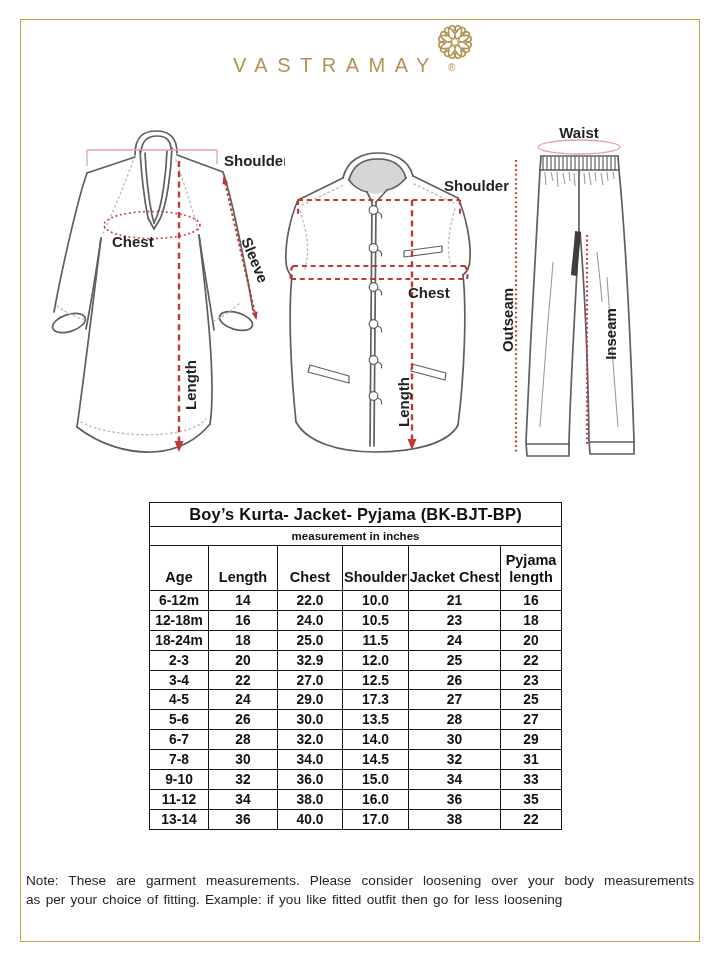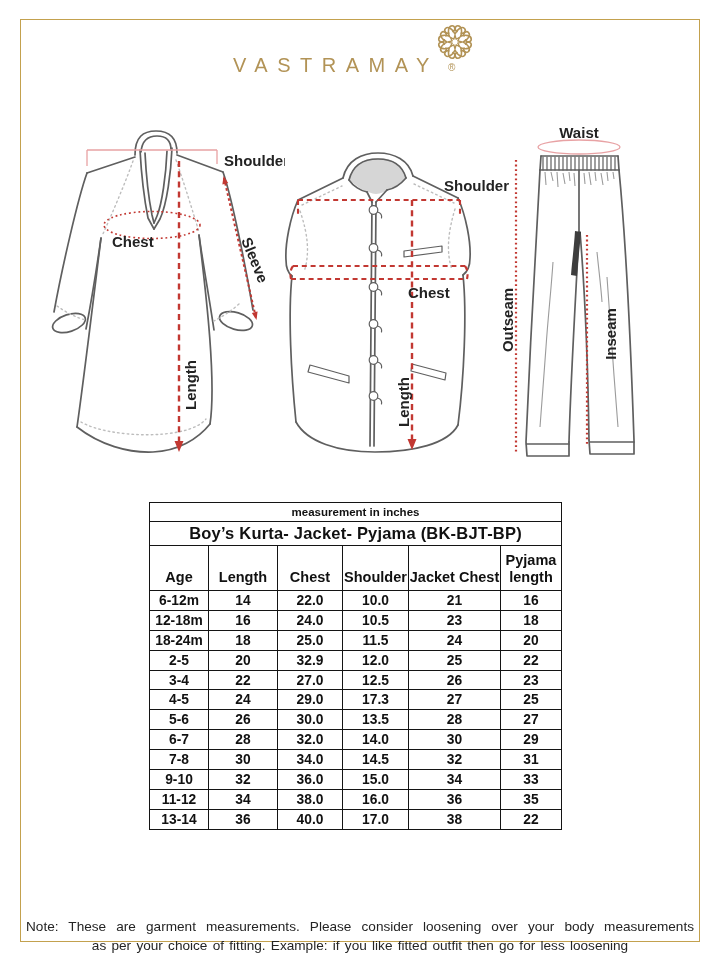--- a/index.html
+++ b/index.html
@@ -35,22 +35,22 @@
   .size-table th,.size-table td{border:1.7px solid var(--table-line);text-align:center;
         font-weight:bold;padding:0;overflow:hidden;}
   .size-table .title-cell{font-size:16.5px;height:23px;letter-spacing:.2px;}
   .size-table .sub-cell{font-size:11.5px;height:18px;}
   .size-table .colhead{font-size:14.5px;height:41px;vertical-align:bottom;
         padding-bottom:3px;white-space:pre-line;line-height:1.22;}
   .size-table tbody td{font-size:13.8px;height:18.9px;}
   
   .note{position:absolute;left:26px;top:872px;width:668px;font-size:13.6px;
         line-height:18.5px;color:#242424;word-spacing:1.5px;}
-  .note-line1{text-align:justify;text-align-last:justify;margin-top:46px;}
-  .note-line2{text-align:center;}
+  .note-line1{text-align:justify;text-align-last:justify;}
+  .note-line2{text-align:left;}
 </style>
 </head>
 <body>
 
 <div class="page">
   <div class="gold-frame"></div>
 
   <div class="brand-text">VASTRAMAY</div>
   <div class="brand-reg">®</div>
   <svg class="mandala" width="46" height="46" viewBox="-23 -23 46 46">
@@ -215,24 +215,24 @@
     <colgroup>
       <col style="width:59px">
         <col style="width:69px">
         <col style="width:65px">
       <col style="width:66px">
         <col style="width:92px">
         <col style="width:61px">
     </colgroup>
     <thead>
       <tr>
-        <th class="sub-cell" colspan="6">measurement in inches</th>
+        <th class="title-cell" colspan="6">Boy’s Kurta- Jacket- Pyjama (BK-BJT-BP)</th>
       </tr>
       <tr>
-        <th class="title-cell" colspan="6">Boy’s Kurta- Jacket- Pyjama (BK-BJT-BP)</th>
+        <th class="sub-cell" colspan="6">measurement in inches</th>
       </tr>
       <tr>
           <th class="colhead">Age</th>
           <th class="colhead">Length</th>
           <th class="colhead">Chest</th>
           <th class="colhead">Shoulder</th>
           <th class="colhead">Jacket Chest</th>
           <th class="colhead">Pyjama
 length</th>
         </tr>
@@ -256,21 +256,21 @@
         </tr>
         <tr>
           <td>18-24m</td>
           <td>18</td>
           <td>25.0</td>
           <td>11.5</td>
           <td>24</td>
           <td>20</td>
         </tr>
         <tr>
-          <td>2-5</td>
+          <td>2-3</td>
           <td>20</td>
           <td>32.9</td>
           <td>12.0</td>
           <td>25</td>
           <td>22</td>
         </tr>
         <tr>
           <td>3-4</td>
           <td>22</td>
           <td>27.0</td>

